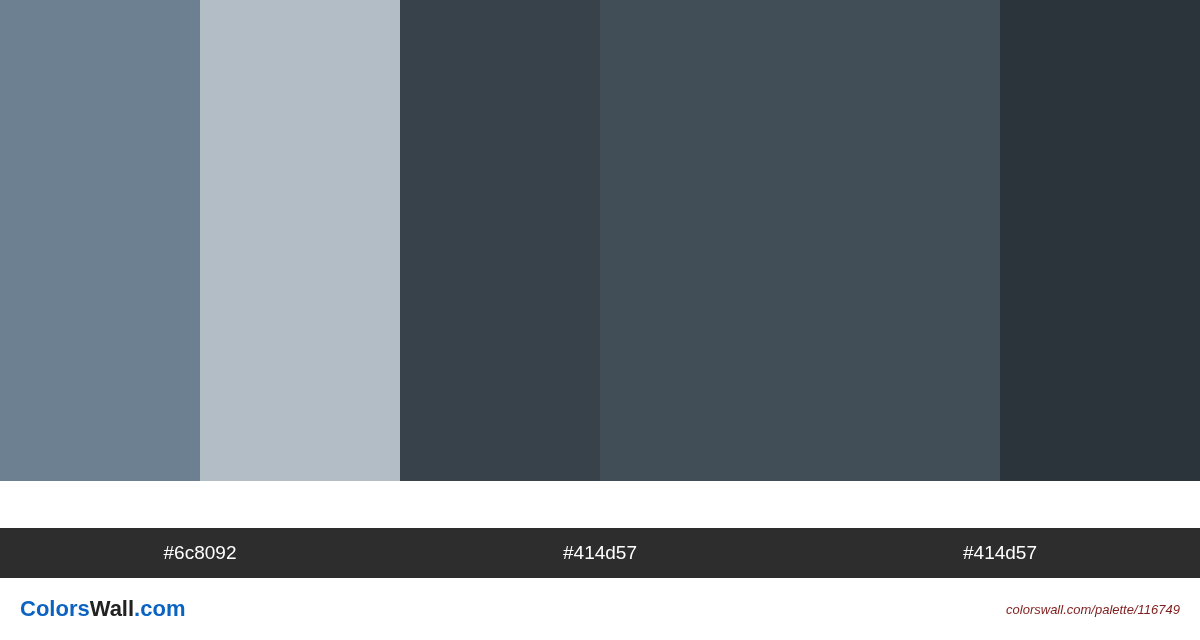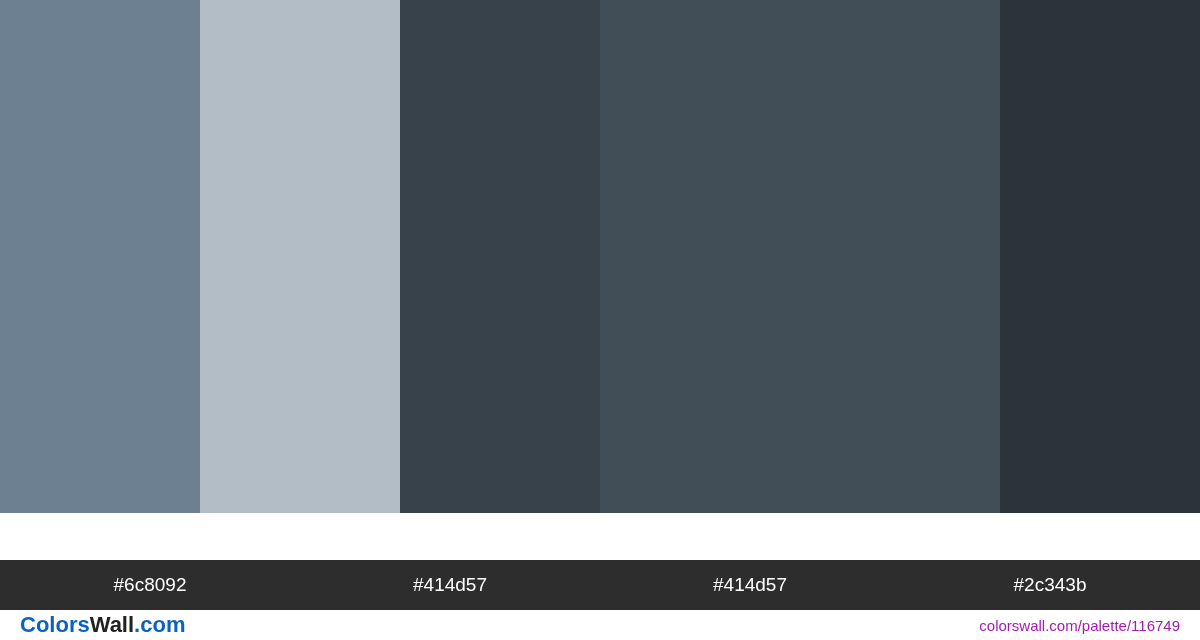--- a/index.html
+++ b/index.html
@@ -31,56 +31,56 @@
     }
     .label {
       flex: 1;
       display: flex;
       align-items: center;
       justify-content: center;
       color: #ffffff;
       font-size: 19px;
     }
     .footer {
-      height: 30px;
+      height: 62px;
       background: #ffffff;
       display: flex;
       align-items: center;
       justify-content: space-between;
       padding: 0 20px;
     }
     .brand {
       font-size: 22px;
       font-weight: bold;
     }
     .brand .colors { color: #0a63c1; }
     .brand .wall { color: #222; }
     .brand .dotcom { color: #0a63c1; }
     .permalink {
-      color: #a21caf;
-      font-size: 15px;
+      color: #7f1d1d;
+      font-size: 13px;
+      font-style: italic;
     }
   </style>
 </head>
 <body>
 
 <div class="palette-area">
   <div class="swatches">
     <div class="swatch" style="background:#6c8092"></div>
     <div class="swatch" style="background:#b3bdc6"></div>
     <div class="swatch" style="background:#38424b"></div>
     <div class="swatch" style="background:#414d57"></div>
     <div class="swatch" style="background:#414d57"></div>
     <div class="swatch" style="background:#2c343b"></div>
   </div>
   <div class="labels">
     <div class="label">#6c8092</div>
     <div class="label">#414d57</div>
     <div class="label">#414d57</div>
-    <div class="label">#2c343b</div>
   </div>
 </div>
 
 <div class="footer">
   <div class="brand">
     <span class="colors">Colors</span><span class="wall">Wall</span><span class="dotcom">.com</span>
   </div>
   <div class="permalink">colorswall.com/palette/116749</div>
 </div>
 

